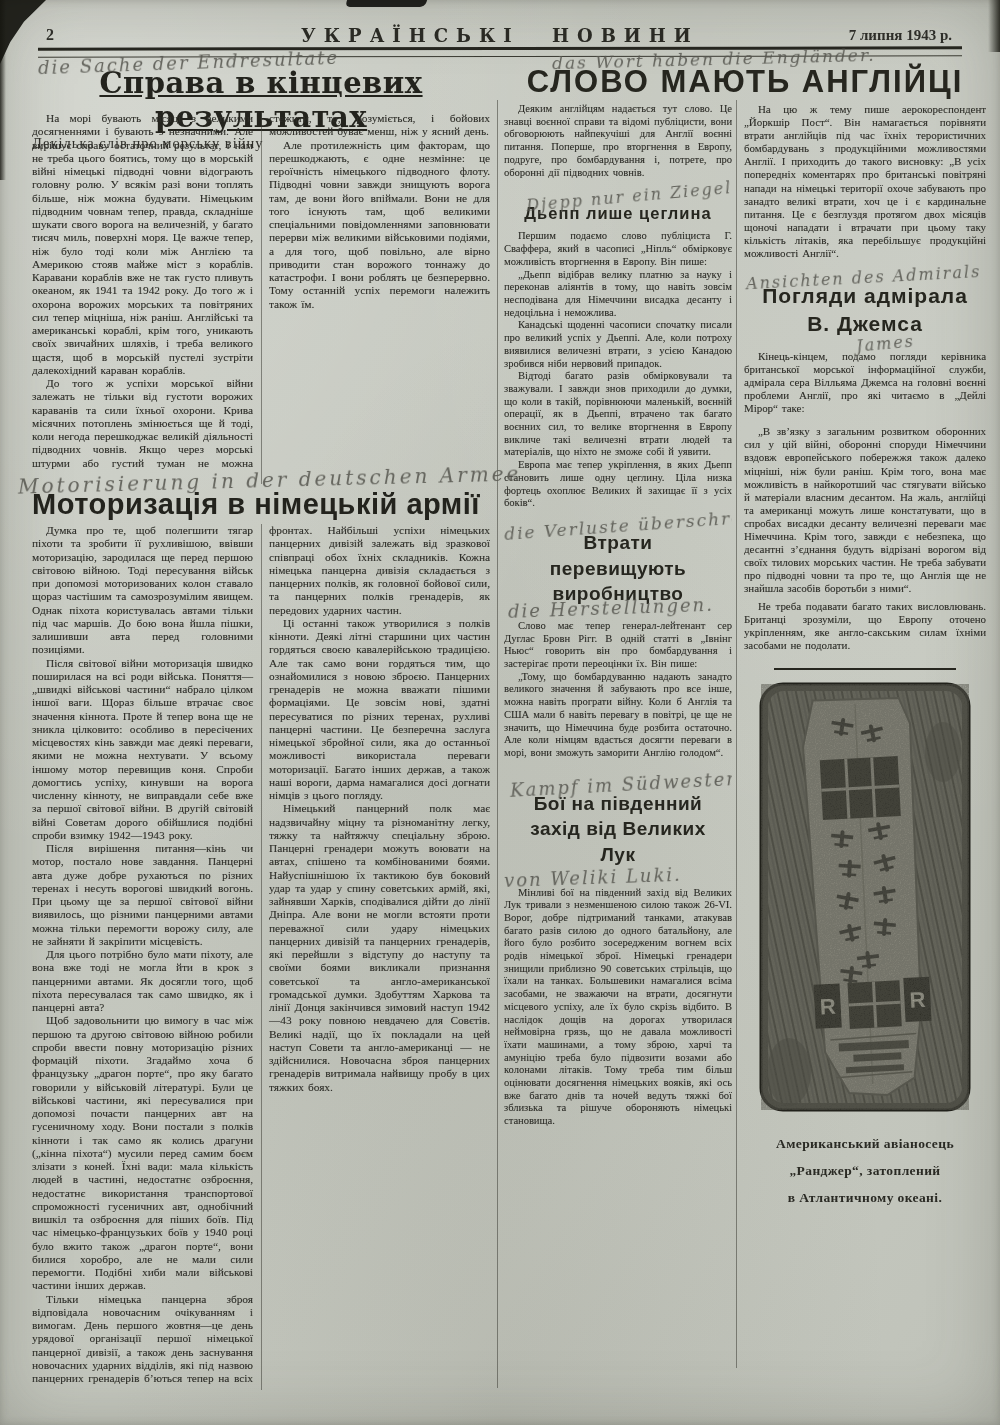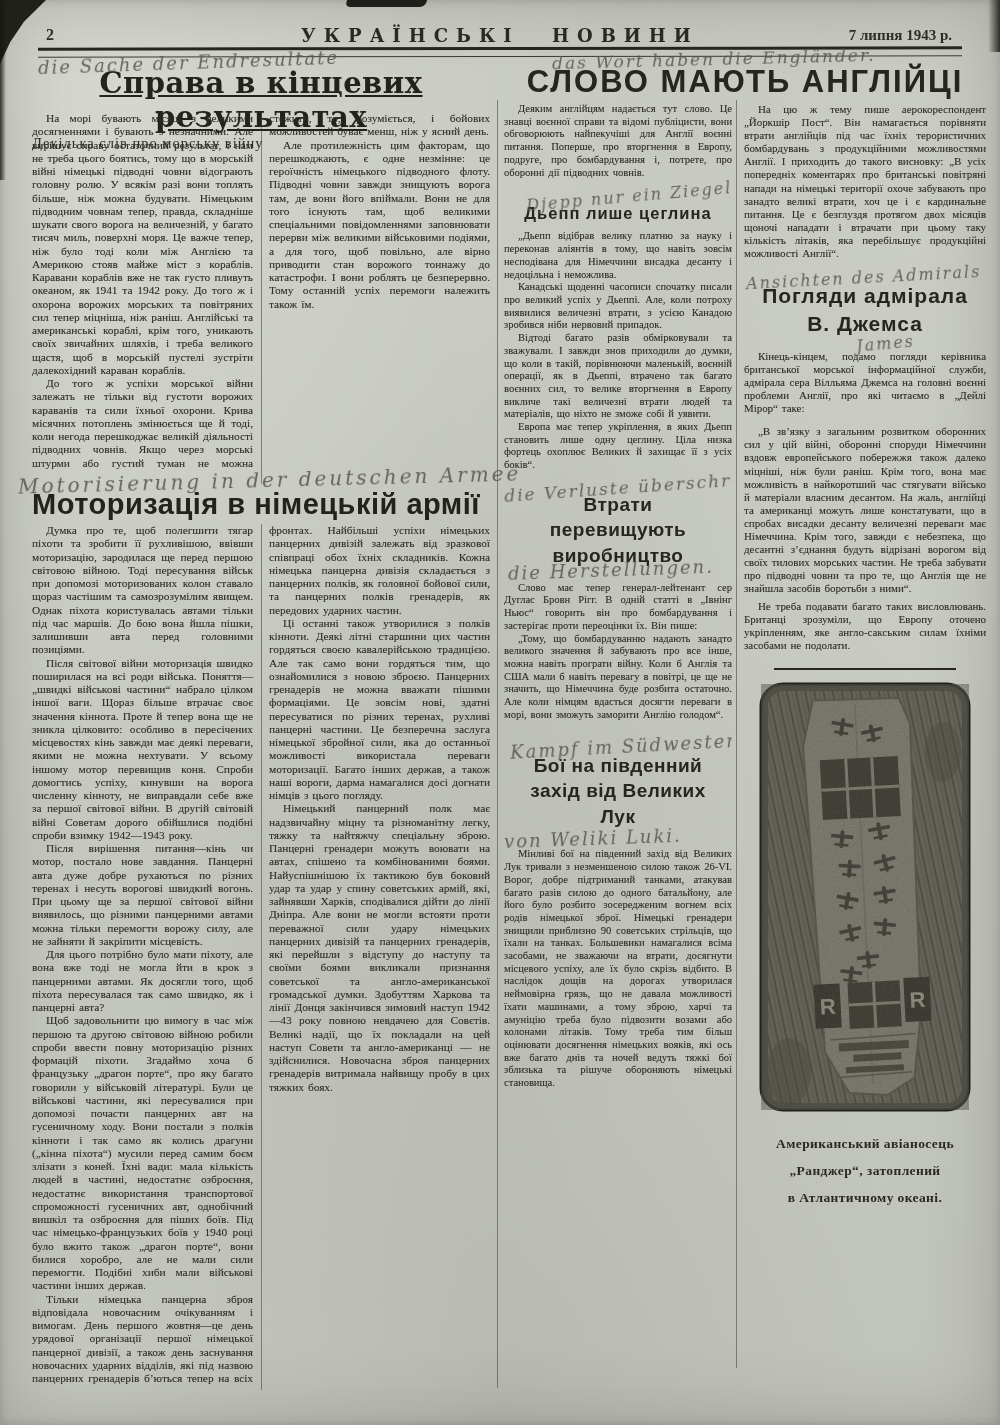--- a/index.html
+++ b/index.html
@@ -114,20 +114,21 @@
 
   <div class="vdiv" id="div-mid"></div>
 
   <div class="headline-slovo">СЛОВО МАЮТЬ АНГЛІЙЦІ</div>
 
   <div class="flowcol" id="col3">
     <p class="body">Деяким англійцям надається тут слово. Це знавці воєнної справи та відомі публіцисти, вони обговорюють найпекучіші для Англії воєнні питання. Поперше, про вторгнення в Европу, подруге, про бомбардування і, потрете, про оборонні дії підводних човнів.</p>
 
     <span class="hw hw-flow" style="font-size:16px;transform:rotate(-5deg);margin:8px 0 -14px 22px;">Djepp nur ein Ziegelstein</span>
     <div class="subhead subhead-sm">Дьепп лише цеглина</div>
+    <p class="body">Першим подаємо слово публіциста Г. Сваффера, який в часописі „Ніпль“ обмірковує можливість вторгнення в Европу. Він пише:</p>
     <p class="body">„Дьепп відібрав велику платню за науку і переконав аліянтів в тому, що навіть зовсім несподівана для Німеччини висадка десанту і недоцільна і неможлива.</p>
     <p class="body">Канадські щоденні часописи спочатку писали про великий успіх у Дьеппі. Але, коли потроху виявилися величезні втрати, з усією Канадою зробився ніби нервовий припадок.</p>
     <p class="body">Відтоді багато разів обмірковували та зважували. І завжди знов приходили до думки, що коли в такій, порівнюючи маленькій, воєнній операції, як в Дьеппі, втрачено так багато воєнних сил, то велике вторгнення в Европу викличе такі величезні втрати людей та матеріалів, що ніхто не зможе собі й уявити.</p>
     <p class="body">Европа має тепер укріплення, в яких Дьепп становить лише одну цеглину. Ціла низка фортець охоплює Великих й захищає її з усіх боків“.</p>
 
     <span class="hw hw-flow" style="font-size:17px;transform:rotate(-4deg);margin:6px 0 -16px 0;">die Verluste überschreiten</span>
     <div class="subhead subhead-lg" style="width:78%;margin-left:auto;margin-right:auto;">Втрати перевищують виробництво</div>
     <span class="hw hw-flow" style="font-size:18px;transform:rotate(-2deg);margin:-16px 0 2px 4px;">die Herstellungen.</span>
     <p class="body">Слово має тепер генерал-лейтенант сер Дуглас Бровн Рігг. В одній статті в „Івнінг Ньюс“ говорить він про бомбардування і застерігає проти переоцінки їх. Він пише:</p>
     <p class="body">„Тому, що бомбардуванню надають занадто великого значення й забувають про все інше, можна навіть програти війну. Коли б Англія та США мали б навіть перевагу в повітрі, це ще не значить, що Німеччина буде розбита остаточно. Але коли німцям вдасться досягти переваги в морі, вони зможуть заморити Англію голодом“.</p>

